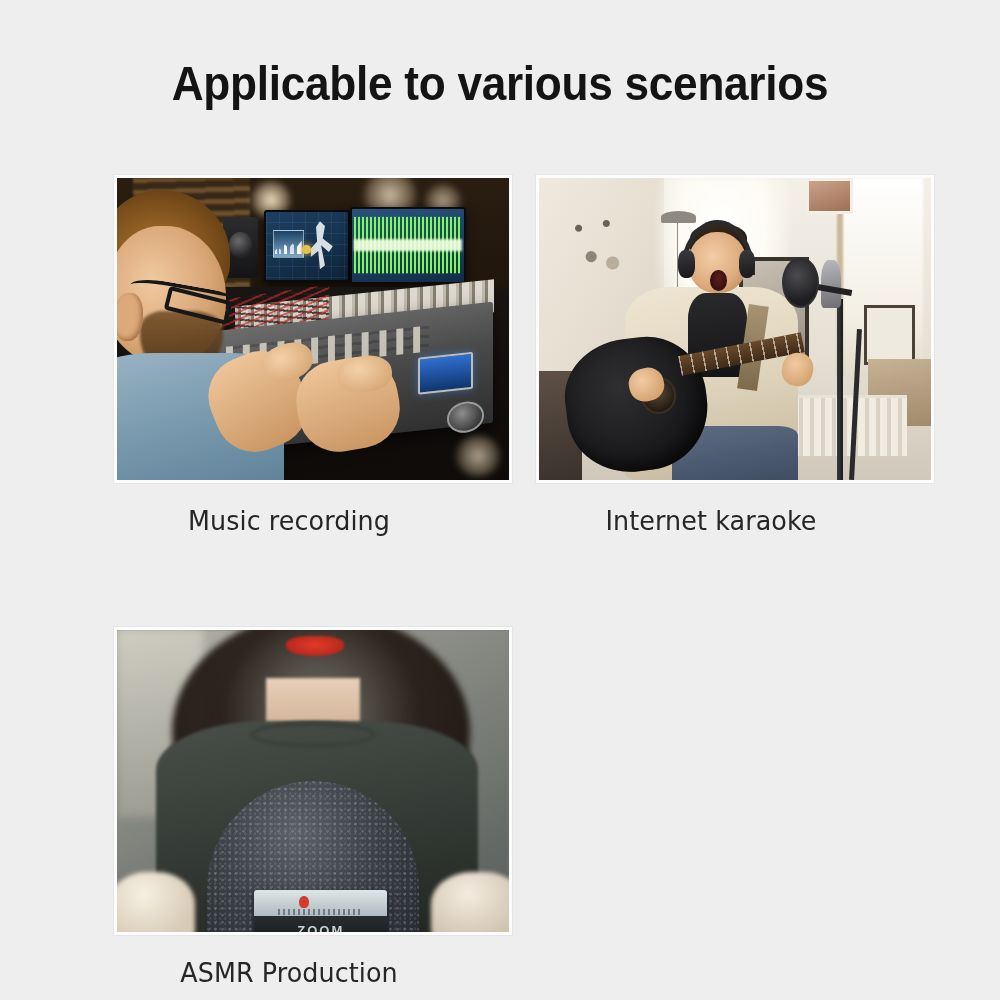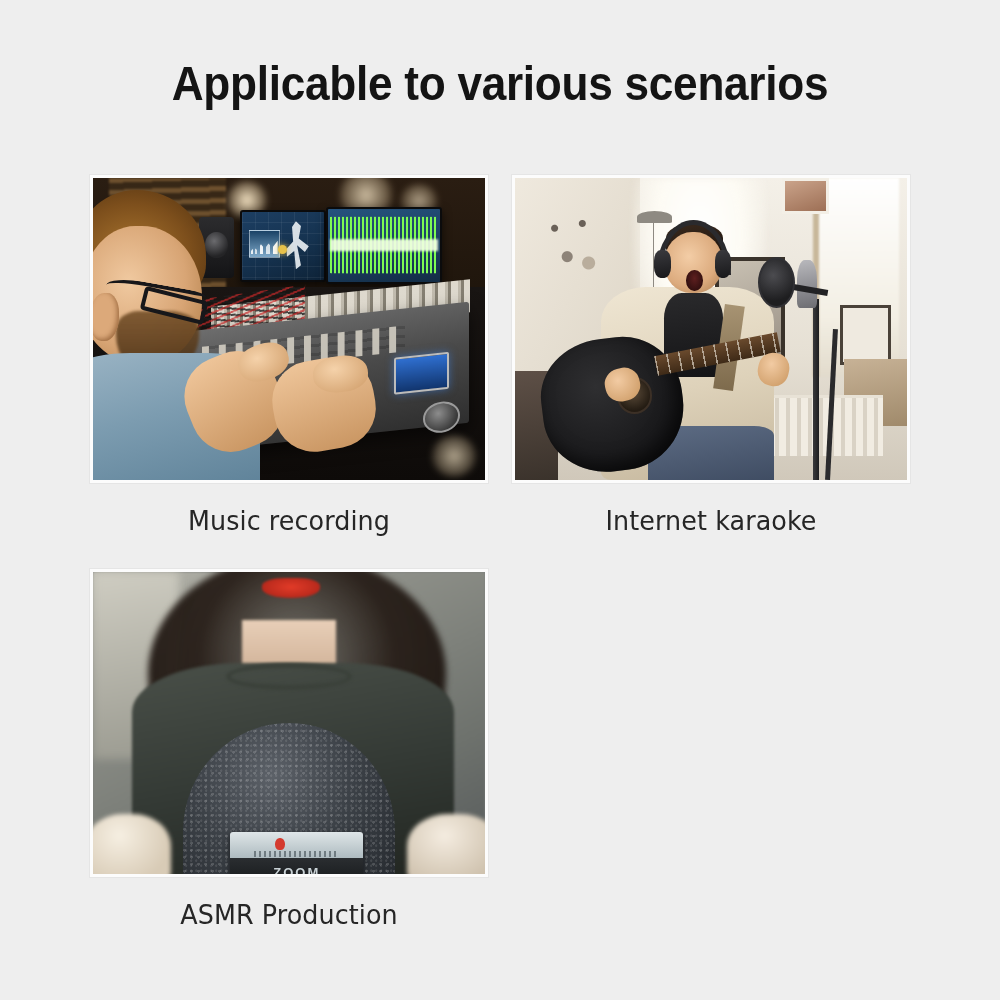--- a/index.html
+++ b/index.html
@@ -49,31 +49,32 @@
     left: 90px;
     width: 820px;
     display: grid;
     grid-template-columns: 398px 398px;
     grid-template-rows: auto auto;
     column-gap: 24px;
     row-gap: 0px;
   }
 
   .card { position: relative; }
-  .card-r1 { height: 394px; border-radius: 10px; }
+  .card-r1 { height: 452px; border-radius: 10px; }
   .card-r2 { height: 390px; }
 
   .photo {
     width: 398px;
     height: 308px;
     border: 3px solid #fcfcfc;
     background: #d8d8d8;
     position: relative;
     overflow: hidden;
     box-shadow: 0 0 0 1px rgba(0,0,0,0.035);
+    margin-left: 24px;
   }
 
   .photo .scene {
     position: absolute;
     inset: 0;
     overflow: hidden;
   }
 
   .caption {
     position: absolute;

